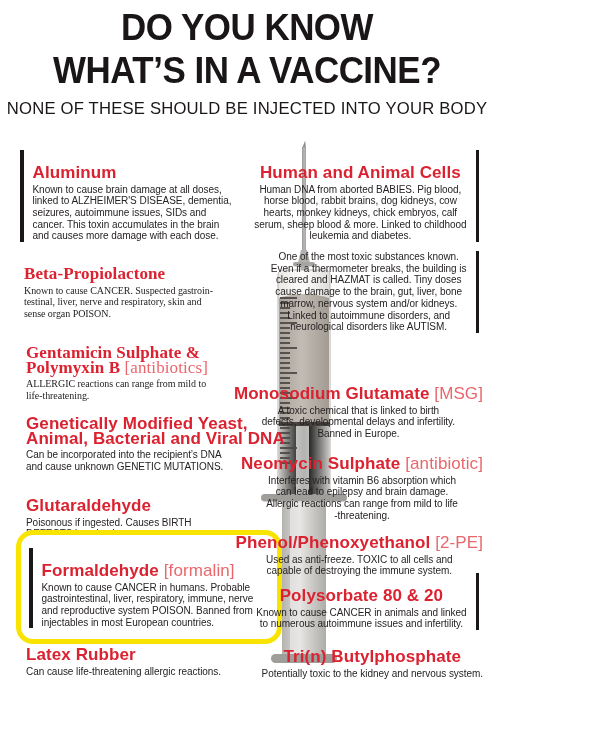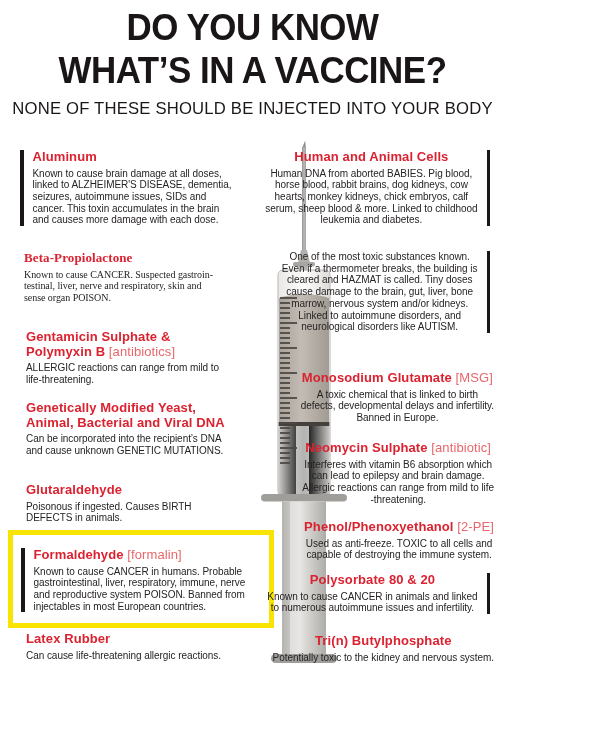--- a/index.html
+++ b/index.html
@@ -1,38 +1,37 @@
 <!DOCTYPE html>
 <html><head>
 <meta charset="utf-8">
 <style>
   
   html,body{margin:0;padding:0;background:#ffffff;}
   #poster{
     position:relative;width:494px;height:737px;background:#fff;overflow:hidden;
     font-family:"Liberation Sans","DejaVu Sans",sans-serif;
-    padding-left:11px;
     --red:#DB2230;--lightred:#E9676B;--yellow:#F8E400;--ink:#272324;--black:#1A1617;
   }
   .title{
     position:absolute;top:6px;left:0;width:100%;text-align:center;
     font-size:36px;font-weight:bold;line-height:43px;letter-spacing:-0.5px;
     color:var(--black);transform:scaleX(0.97);
   }
   .subtitle{
     position:absolute;top:99px;left:0;width:100%;text-align:center;
     font-size:17px;letter-spacing:0.2px;color:#1b1718;transform:scaleX(0.98);
   }
   .website{
     position:absolute;top:696px;left:0;width:100%;text-align:center;
     font-size:33px;font-weight:bold;letter-spacing:-0.5px;color:var(--black);
   }
   .entry{position:absolute;display:flex;gap:9px;z-index:2;}
   .vbar{width:3.5px;background:#1b1718;flex:none;}
-  .ename{margin:0 0 3px 0;font-size:13px;font-weight:bold;line-height:14.5px;
+  .ename{margin:16px 0 3px 0;font-size:17px;font-weight:bold;line-height:14.5px;
          color:var(--red);letter-spacing:0.1px;}
   .nm{white-space:pre-line;}
   .bracket{color:var(--lightred);font-weight:normal;}
   .edesc{margin:0;font-size:10px;line-height:11.7px;color:var(--ink);
          white-space:pre-line;letter-spacing:-0.05px;}
   .entry.right .etext{text-align:center;}
   .entry.highlighted{
     border:5px solid var(--yellow);background:#fff;
     padding:13px 8px 11px 8px;width:240px;
   }
@@ -152,21 +151,21 @@
         </div>
       </div>
       <div class="entry left" style="top: 251px; left: 24px; font-family: Liberation Serif, serif;">
         <div class="etext">
           <h3 class="ename"><span class="nm">Beta-Propiolactone</span></h3>
           <p class="edesc">Known to cause CANCER. Suspected gastroin-
 testinal, liver, nerve and respiratory, skin and
 sense organ POISON.</p>
         </div>
       </div>
-      <div class="entry left" style="top: 330px; left: 26px;">
+      <div class="entry left" style="top: 330px; left: 26px; font-family: Liberation Serif, serif;">
         <div class="etext">
           <h3 class="ename"><span class="nm">Gentamicin Sulphate &amp;
 Polymyxin B</span><span class="bracket"> [antibiotics]</span></h3>
           <p class="edesc">ALLERGIC reactions can range from mild to
 life-threatening.</p>
         </div>
       </div>
       <div class="entry left" style="top: 401px; left: 26px;">
         <div class="etext">
           <h3 class="ename"><span class="nm">Genetically Modified Yeast,
@@ -175,21 +174,21 @@
 and cause unknown GENETIC MUTATIONS.</p>
         </div>
       </div>
       <div class="entry left" style="top: 483px; left: 26px;">
         <div class="etext">
           <h3 class="ename"><span class="nm">Glutaraldehyde</span></h3>
           <p class="edesc">Poisonous if ingested. Causes BIRTH
 DEFECTS in animals.</p>
         </div>
       </div>
-      <div class="entry left highlighted" style="top: 530px; left: 8px;">
+      <div class="entry left highlighted" style="top: 530px; left: 16px; border-radius: 17px;">
         <div class="vbar"></div>
         <div class="etext">
           <h3 class="ename"><span class="nm">Formaldehyde</span><span class="bracket"> [formalin]</span></h3>
           <p class="edesc">Known to cause CANCER in humans. Probable
 gastrointestinal, liver, respiratory, immune, nerve
 and reproductive system POISON. Banned from
 injectables in most European countries.</p>
         </div>
       </div>
       <div class="entry left" style="top: 632px; left: 26px;">

